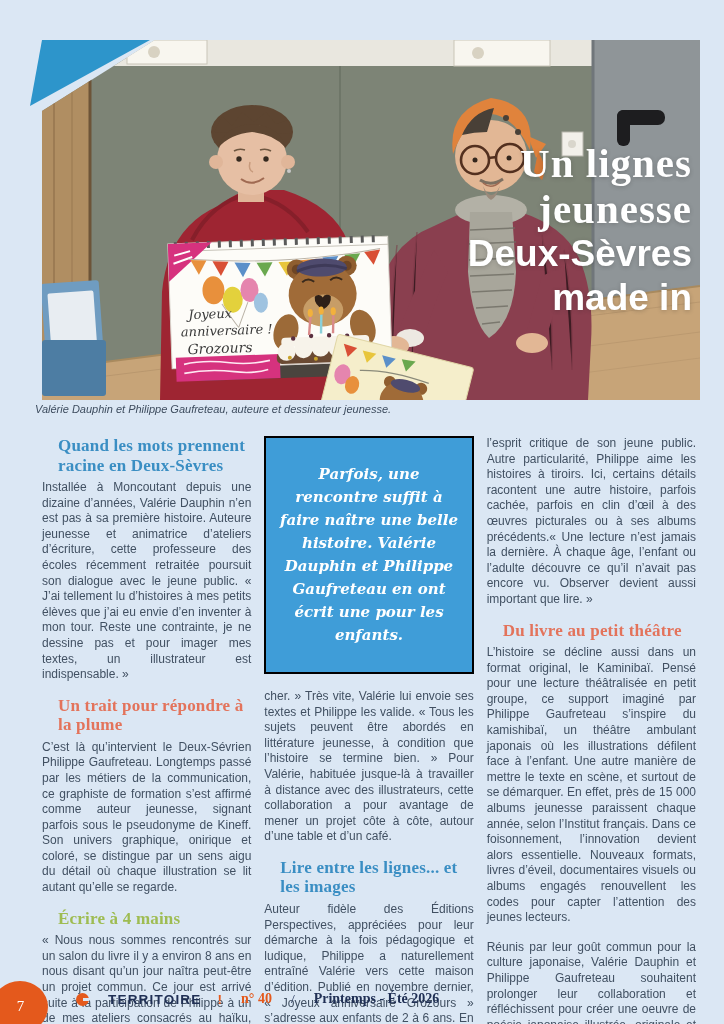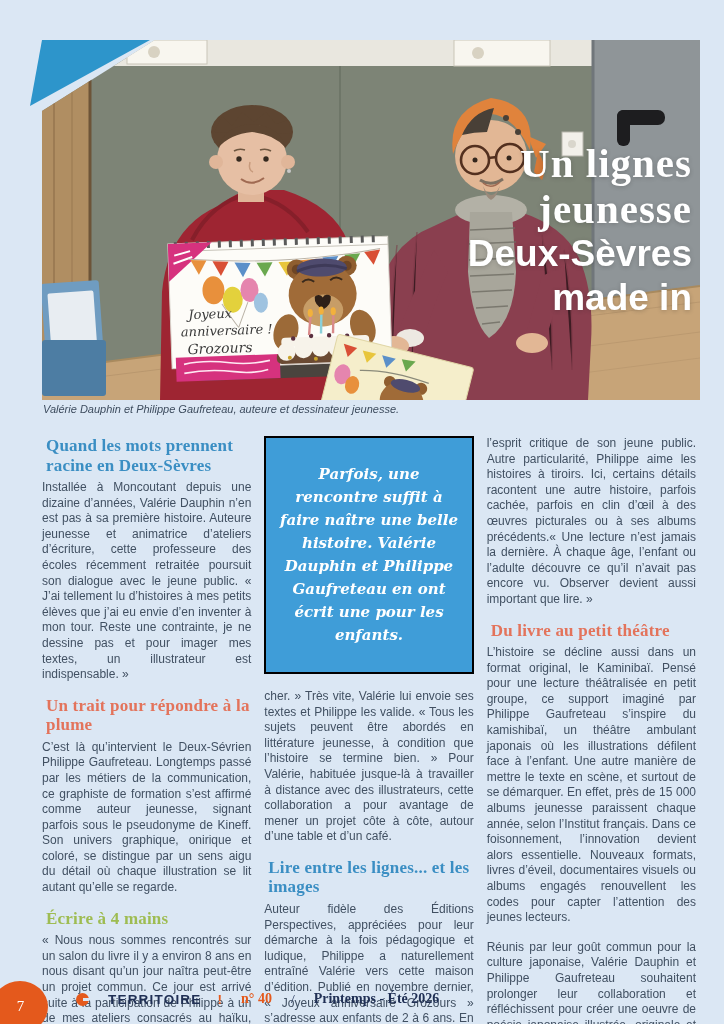--- a/index.html
+++ b/index.html
@@ -11,30 +11,30 @@
   .corner-tri{position:absolute;left:30px;top:40px;width:120px;height:66px;
               background:#2d95cb;clip-path:polygon(0 100%,10% 0,100% 0);}
   .photo{position:absolute;left:42px;top:40px;width:658px;height:360px;margin:0;
          clip-path:polygon(113px 0,100% 0,100% 100%,0 100%,0 71px);}
   .photo svg{display:block;}
   .photo-title{position:absolute;top:100px;right:8px;text-align:right;color:#fff;}
   .pt-serif{font-family:"Liberation Serif",serif;font-weight:bold;font-size:41px;
             line-height:46px;letter-spacing:1px;text-shadow:0 1px 4px rgba(40,40,40,.25);}
   .pt-sans{font-family:"Liberation Sans",sans-serif;font-weight:bold;font-size:37px;
            line-height:44px;text-shadow:0 1px 4px rgba(40,40,40,.25);}
-  .caption{position:absolute;left:43px;top:403px;font-size:11px;font-style:italic;
+  .caption{position:absolute;left:35px;top:403px;font-size:11px;font-style:italic;
            color:#3d4c5e;margin:0;}
 
   
   .cols{position:absolute;left:42px;right:28px;top:436px;display:flex;gap:13px;}
   .col{flex:1;min-width:0;color:#415062;font-size:12px;line-height:15.6px;
        text-align:justify;}
   .col p{margin:0 0 10px 0;}
   h3{font-family:"Liberation Serif",serif;font-weight:bold;font-size:17px;
-     line-height:19.5px;margin:13px 0 5px 4px;letter-spacing:.2px;text-align:left;}
+     line-height:19.5px;margin:13px 0 5px 16px;letter-spacing:.2px;text-align:left;}
   h3.first{margin-top:0;}
   .h-blue{color:#3a8ec3;}
   .h-orange{color:#e3735b;}
   .h-green{color:#9ebc52;}
 
   .quote-box{background:#3f9dd8;border:2px solid #000000;color:#fff;
              text-align:center;font-family:"DejaVu Serif","Liberation Serif",serif;
              font-style:italic;font-weight:bold;font-size:15px;line-height:23px;
              padding:25px 12px;margin:0 0 15px 0;}
 

